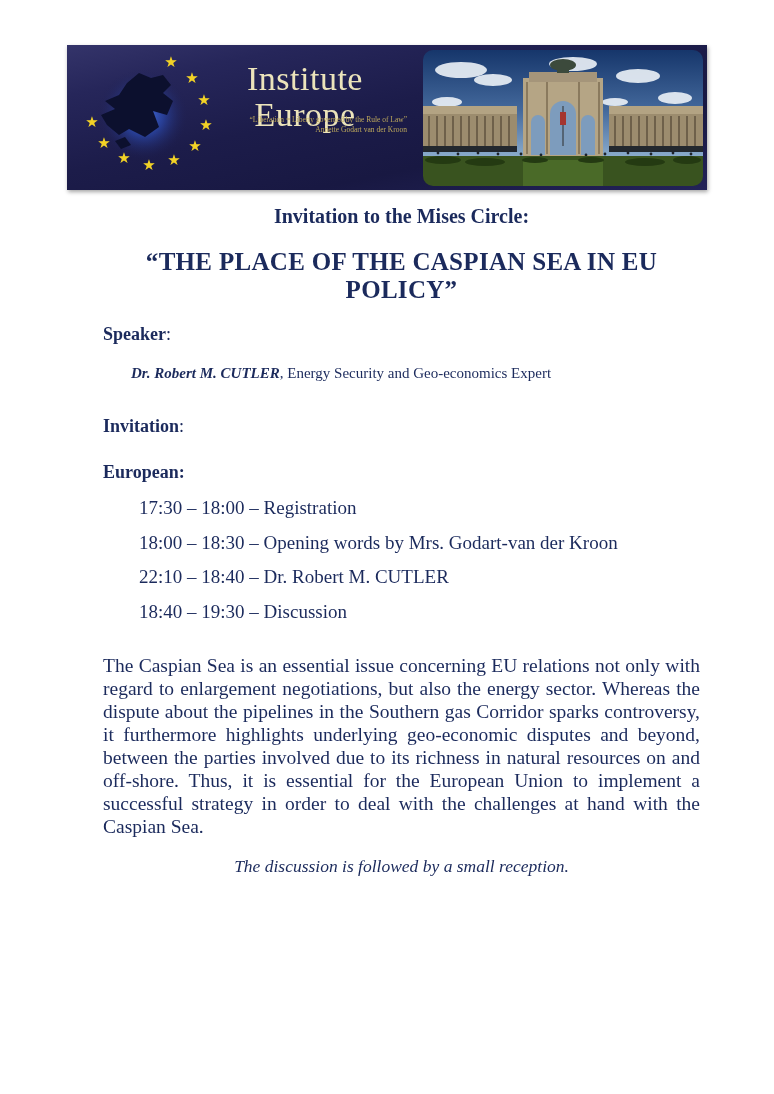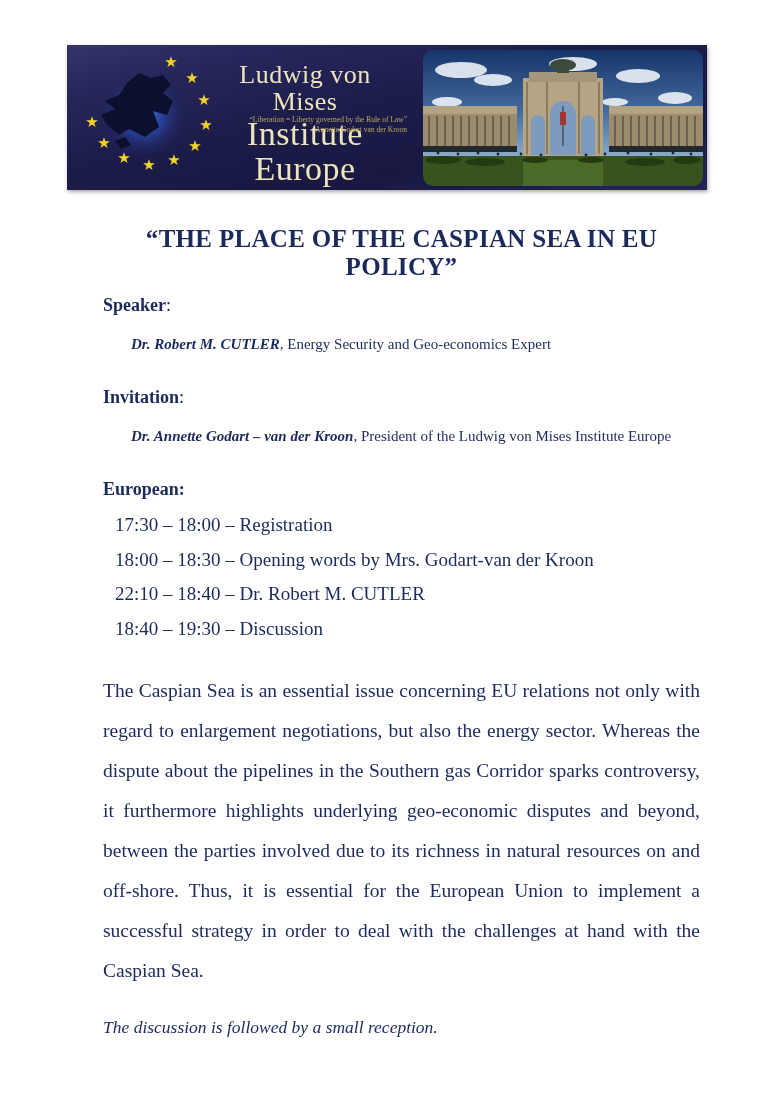--- a/index.html
+++ b/index.html
@@ -30,30 +30,30 @@
   .banner-photo{
     position:absolute;right:4px;top:5px;width:280px;height:136px;
     border-radius:10px;overflow:hidden;
   }
 
   
   .content{position:absolute;left:103px;top:205px;width:597px;}
   .heading{font-size:20px;font-weight:bold;text-align:center;margin:0;}
   .event-title{font-size:25px;font-weight:bold;text-align:center;margin:20px 0 0;letter-spacing:.3px;}
   .label{font-size:18px;font-weight:bold;margin:25px 0 0;}
-  .label.first{margin-top:14px;}
+  .label.first{margin-top:20px;}
   .indent{margin:11px 0 0 28px;font-size:15px;line-height:35px;}
   .name{font-weight:bold;font-style:italic;}
-  .prog-line{margin-left:12px;font-size:19px;line-height:34.5px;}
+  .prog-line{margin-left:36px;font-size:19px;line-height:34.5px;}
   .prog-list{margin-top:8px;}
   .body-par{
-    margin-top:25px;font-size:19.5px;line-height:40px;text-align:justify;
+    margin-top:25px;font-size:19.5px;line-height:23px;text-align:justify;
   }
   .closing{
-    margin-top:26px;font-style:italic;font-size:17.5px;
+    margin-top:18px;text-align:center;font-style:italic;font-size:17.5px;
   }
 </style>
 </head>
 <body>
 
 <div class="page">
 
   <div class="banner">
 
     <svg class="logo" width="175" height="145" viewBox="0 0 175 145">
@@ -76,21 +76,20 @@
         <text x="128" y="106">★</text>
         <text x="107" y="120">★</text>
         <text x="82" y="125">★</text>
         <text x="57" y="118">★</text>
         <text x="37" y="103">★</text>
         <text x="25" y="82">★</text>
       </g>
     </svg>
 
     <div class="org-name">
-      <div class="l1">Ludwig von Mises</div>
       <div class="l2">Institute Europe</div>
     </div>
     <div class="tagline">
       <div>“Liberation = Liberty governed by the Rule of Law”</div>
       <div>Annette Godart van der Kroon</div>
     </div>
 
     <svg class="banner-photo" width="280" height="136" viewBox="0 0 280 136" preserveAspectRatio="none">
       <defs>
         <linearGradient id="sky" x1="0" y1="0" x2="0" y2="1">
@@ -182,28 +181,28 @@
         <ellipse cx="112" cy="110" rx="13" ry="3"></ellipse>
           <ellipse cx="168" cy="110" rx="13" ry="3"></ellipse>
         <ellipse cx="222" cy="112" rx="20" ry="4"></ellipse>
           <ellipse cx="264" cy="110" rx="14" ry="4"></ellipse>
       </g>
     </svg>
   </div>
 
   <div class="content">
 
+    <div class="heading">Invitation to the Mises Circle:</div>
 
     <div class="event-title">“THE PLACE OF THE CASPIAN SEA IN EU POLICY”</div>
 
     <div class="label first"><span>Speaker</span><span style="font-weight:normal;">:</span></div>
     <div class="indent"><span class="name">Dr. Robert M. CUTLER</span><span>, Energy Security and Geo-economics Expert</span></div>
 
     <div class="label"><span>Invitation</span><span style="font-weight:normal;">:</span></div>
-    <div class="indent" style="max-width:548px;"><span class="name">Dr. Annette Godart – van der Kroon</span><span>, President of the Ludwig von Mises Institute Europe</span></div>
 
     <div class="label">European:</div>
     <div class="prog-list">
       <div class="prog-line">17:30 – 18:00 – Registration</div>
       <div class="prog-line">18:00 – 18:30 – Opening words by Mrs. Godart-van der Kroon</div>
       <div class="prog-line">22:10 – 18:40 – Dr. Robert M. CUTLER</div>
       <div class="prog-line">18:40 – 19:30 – Discussion</div>
     </div>
 
     <div class="body-par">The Caspian Sea is an essential issue concerning EU relations not only with regard to enlargement negotiations, but also the energy sector. Whereas the dispute about the pipelines in the Southern gas Corridor sparks controversy, it furthermore highlights underlying geo-economic disputes and beyond, between the parties involved due to its richness in natural resources on and off-shore. Thus, it is essential for the European Union to implement a successful strategy in order to deal with the challenges at hand with the Caspian Sea.</div>

